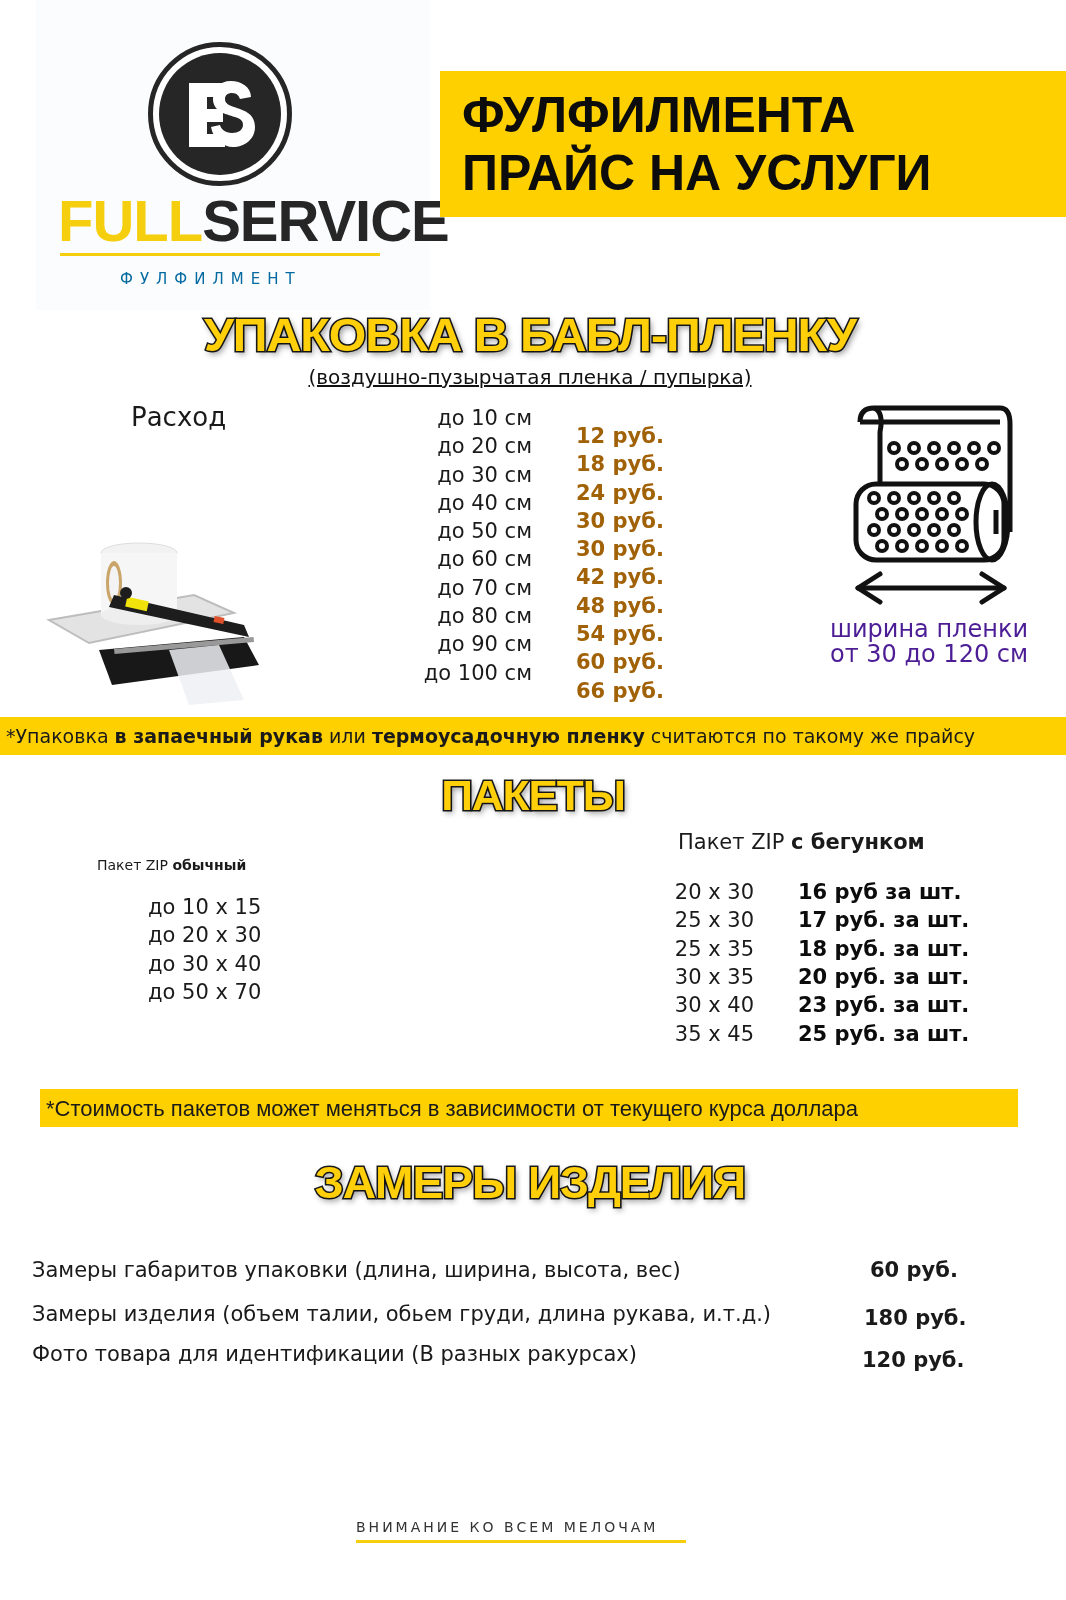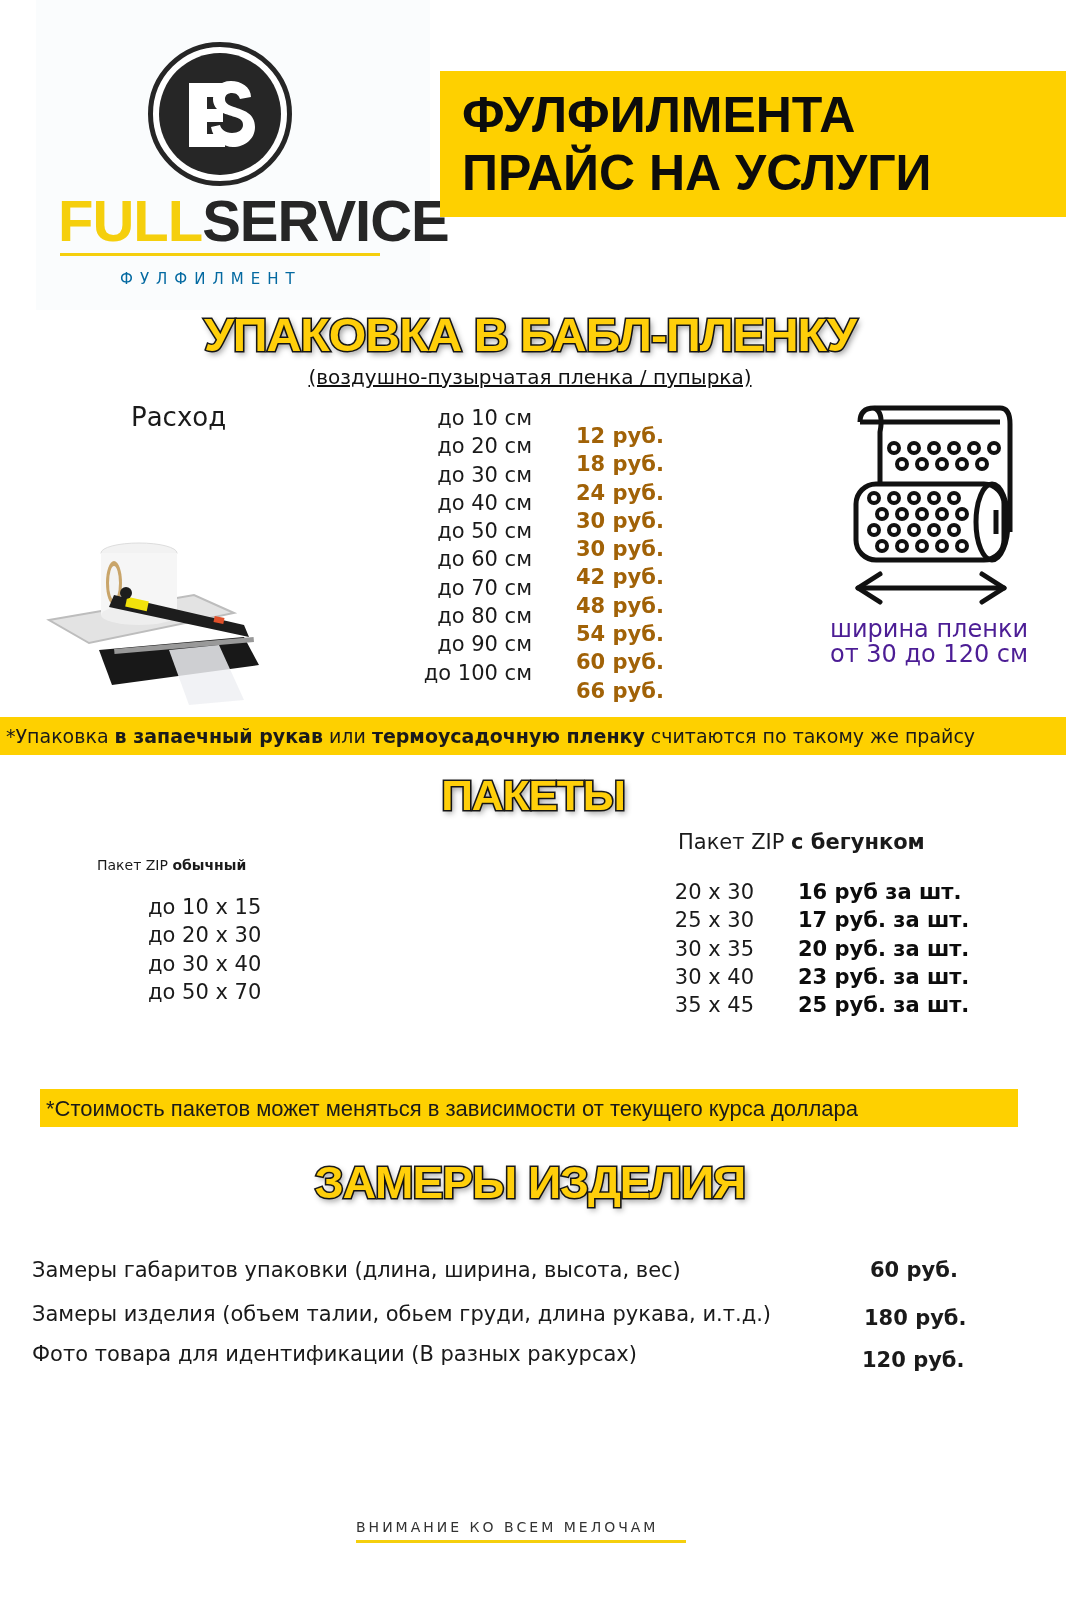--- a/index.html
+++ b/index.html
@@ -246,20 +246,24 @@
 <div class="abs zip-slider-list">
   <div class="zs-row">
       <span class="zs-size">20 х 30</span>
       <span class="zs-price">16 руб за шт.</span>
     </div>
   <div class="zs-row">
       <span class="zs-size">25 х 30</span>
       <span class="zs-price">17 руб. за шт.</span>
     </div>
   <div class="zs-row">
+      <span class="zs-size">25 х 35</span>
+      <span class="zs-price">18 руб. за шт.</span>
+    </div>
+  <div class="zs-row">
       <span class="zs-size">30 х 35</span>
       <span class="zs-price">20 руб. за шт.</span>
     </div>
   <div class="zs-row">
       <span class="zs-size">30 х 40</span>
       <span class="zs-price">23 руб. за шт.</span>
     </div>
   <div class="zs-row">
       <span class="zs-size">35 х 45</span>
       <span class="zs-price">25 руб. за шт.</span>

